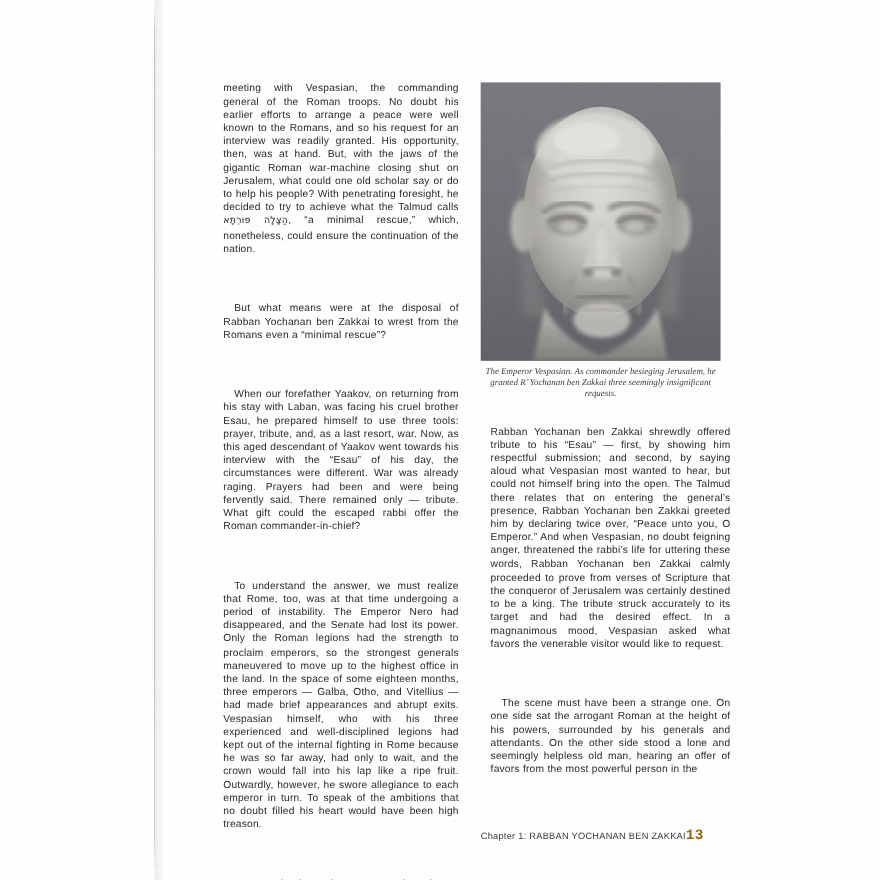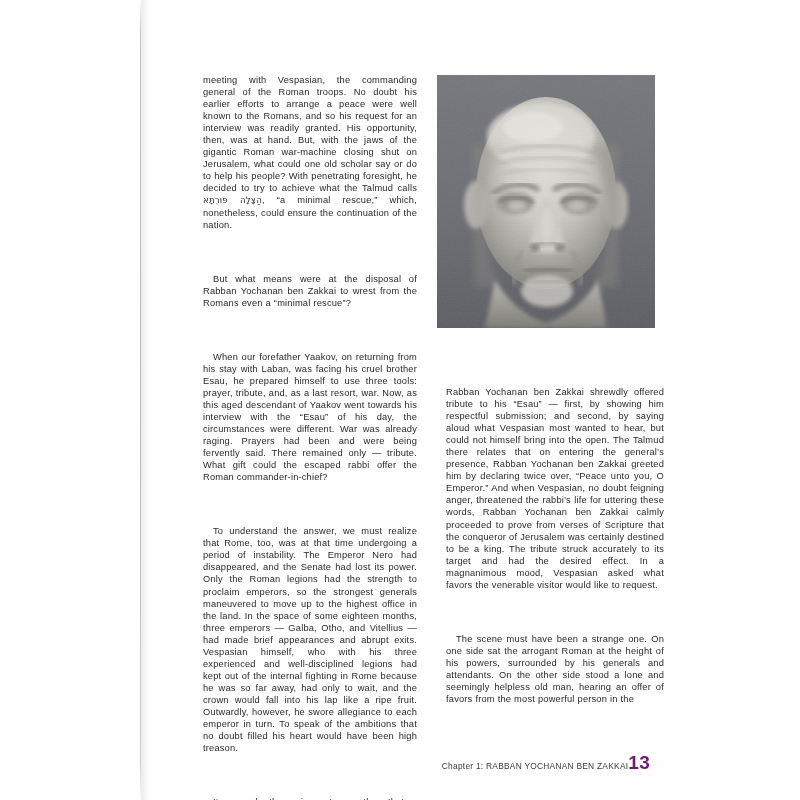--- a/index.html
+++ b/index.html
@@ -128,34 +128,34 @@
   }
 
   
   .footer {
     position: absolute;
     left: 287px;
     top: 752px;
     width: 218px;
     display: flex;
     align-items: baseline;
-    justify-content: center;
+    justify-content: flex-start;
   }
   .footer-chapter {
     font-family: "Liberation Sans", sans-serif;
     font-size: 8.4px;
     letter-spacing: 0.03em;
     color: #3a3a3a;
     white-space: nowrap;
   }
   .footer-pageno {
-    font-family: Liberation Sans, sans-serif;
-    font-size: 19px;
+    font-family: Liberation Mono, monospace;
+    font-size: 13px;
     font-weight: bold;
-    color: #701a75;
+    color: #a16207;
     letter-spacing: 0.02em;
   }
 
   
   .scan-grain {
     position: absolute;
     inset: 0;
     pointer-events: none;
     opacity: 0.035;
     background-image:
@@ -254,20 +254,21 @@
         <ellipse cx="110" cy="216" rx="26" ry="16" fill="#c7c5c0" opacity="0.85" filter="url(#soft)"></ellipse>
         <path d="M92 208 C 100 205 120 205 128 208" stroke="#9d9b96" stroke-width="2" fill="none" filter="url(#soft)"></path>
 
         <path d="M150 70 C 176 100 178 165 158 212 L 180 212 L 182 70 Z" fill="#8e8c87" opacity="0.45" filter="url(#soft2)"></path>
         <path d="M68 70 C 44 100 42 165 62 212 L 38 212 L 36 70 Z" fill="#9a9893" opacity="0.3" filter="url(#soft2)"></path>
 
         <rect x="0" y="0" width="218" height="253" filter="url(#grainf)" opacity="0.5"></rect>
       </svg>
     </div>
 
+    <p class="caption">The Emperor Vespasian. As commander besieging Jerusalem, he granted R’ Yochanan ben Zakkai three seemingly insignificant requests.</p>
 
     <div class="col-right-text">
       <p class="para first">Rabban Yochanan ben Zakkai shrewdly offered tribute to his “Esau” — first, by showing him respectful submission; and second, by saying aloud what Vespasian most wanted to hear, but could not himself bring into the open. The Talmud there relates that on entering the general’s presence, Rabban Yochanan ben Zakkai greeted him by declaring twice over, “Peace unto you, O Emperor.” And when Vespasian, no doubt feigning anger, threatened the rabbi’s life for uttering these words, Rabban Yochanan ben Zakkai calmly proceeded to prove from verses of Scripture that the conqueror of Jerusalem was certainly destined to be a king. The tribute struck accurately to its target and had the desired effect. In a magnanimous mood, Vespasian asked what favors the venerable visitor would like to request.</p>
       <p class="para">The scene must have been a strange one. On one side sat the arrogant Roman at the height of his powers, surrounded by his generals and attendants. On the other side stood a lone and seemingly helpless old man, hearing an offer of favors from the most powerful person in the</p>
     </div>
 
     <div class="footer">
       <span class="footer-chapter">Chapter 1: RABBAN YOCHANAN BEN ZAKKAI</span>
       <span class="footer-pageno">13</span>
     </div>

